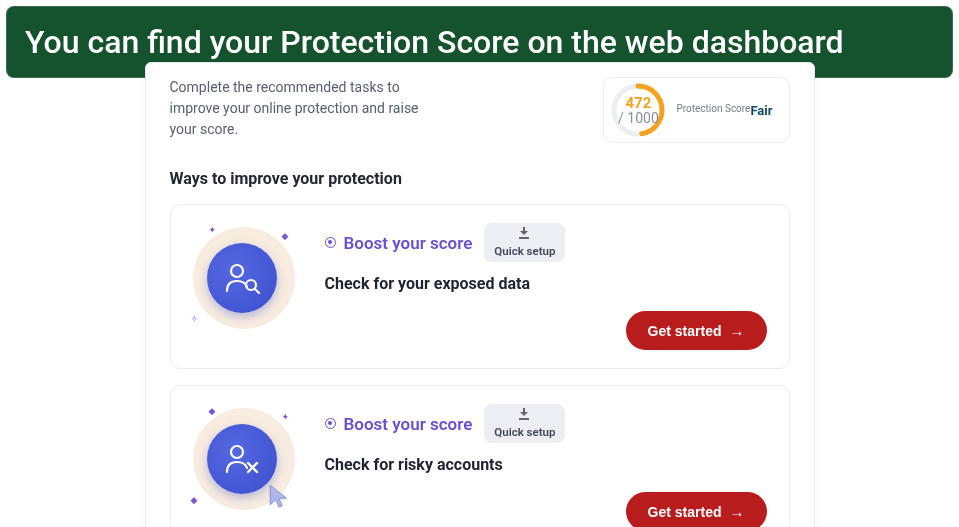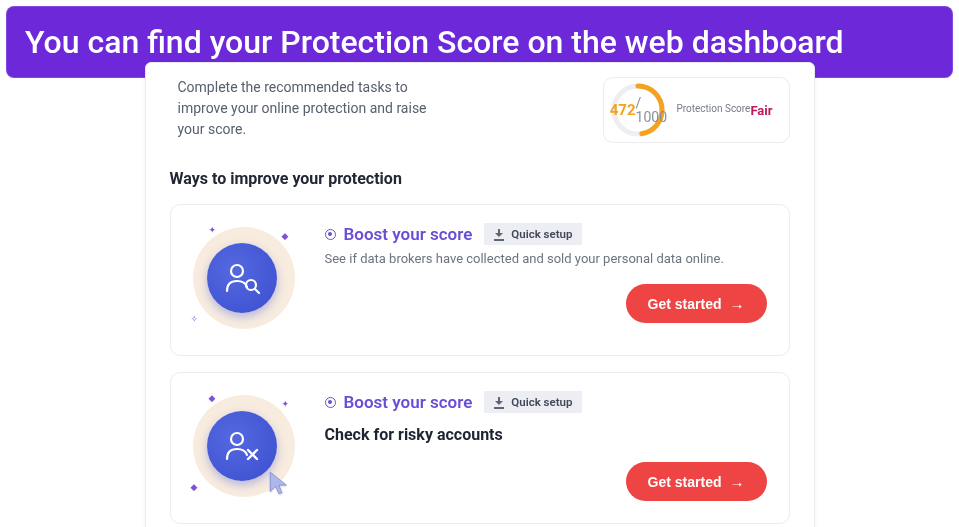--- a/index.html
+++ b/index.html
@@ -5,21 +5,21 @@
     * { margin: 0; padding: 0; box-sizing: border-box; }
     body {
       font-family: -apple-system, BlinkMacSystemFont, "Segoe UI", Roboto, sans-serif;
       background: #ffffff;
       width: 959px;
       height: 527px;
       overflow: hidden;
       position: relative;
     }
     .banner {
-      background: #6d28d9;
+      background: #14532d;
       color: #ffffff;
       font-size: 32px;
       font-weight: 500;
       padding: 16px 18px;
       border-radius: 8px;
       margin: 6px 6px 0 6px;
       border: 1px solid rgba(255,255,255,0.15);
     }
     .dashboard-wrap {
       position: absolute;
@@ -32,21 +32,20 @@
       border-radius: 6px;
       padding: 0 24px 24px 24px;
       box-shadow: 0 2px 6px rgba(0,0,0,0.04);
     }
     .top-row {
       display: flex;
       justify-content: space-between;
       align-items: flex-start;
       padding-top: 14px;
       gap: 20px;
-      margin-left: 8px;
     }
     .intro-text {
       color: #57606e;
       font-size: 14px;
       line-height: 1.5;
       max-width: 260px;
     }
     .score-widget {
       display: flex;
       align-items: center;
@@ -58,30 +57,30 @@
     .score-ring {
       width: 56px;
       height: 56px;
       position: relative;
     }
     .score-ring svg { transform: rotate(-90deg); }
     .score-center {
       position: absolute;
       inset: 0;
       display: flex;
-      flex-direction: row;
+      flex-direction: column;
       align-items: center;
       justify-content: center;
       line-height: 1;
     }
     .score-value { font-weight: 700; font-size: 15px; color: #f5a221; }
     .score-max { font-size: 14px; color: #8a8f99; }
     .score-labels { display: flex; flex-direction: row; }
     .score-title { font-size: 10px; color: #767b86; }
-    .score-rating { font-size: 13px; font-weight: 700; color: #be185d; }
+    .score-rating { font-size: 13px; font-weight: 700; color: #0c4a6e; }
     .section-heading {
       margin-top: 26px;
       font-size: 16px;
       font-weight: 700;
       color: #222733;
     }
     .card {
       margin-top: 16px;
       border: 1px solid #ebebf2;
       border-radius: 10px;
@@ -147,28 +146,29 @@
       position: absolute;
       width: 4px;
       height: 4px;
       background: #6a4fd6;
       border-radius: 50%;
       top: 2px;
       left: 2px;
     }
     .pill {
       background: #eceef3;
-      border-radius: 0;
+      border-radius: 8px;
       padding: 4px 10px;
       font-size: 11.5px;
       font-weight: 600;
       color: #42485a;
       display: inline-flex;
       align-items: center;
       gap: 6px;
+      flex-direction: column;
     }
     .pill .dl-icon {
       width: 11px;
       height: 11px;
       display: inline-block;
       position: relative;
     }
     .pill .dl-icon::before {
       content: "";
       position: absolute;
@@ -207,21 +207,21 @@
       margin-top: 6px;
       font-size: 13px;
       color: #6d7380;
     }
     .card-action {
       display: flex;
       justify-content: flex-end;
       margin-top: 18px;
     }
     .btn-primary {
-      background: #ef4444;
+      background: #b91c1c;
       color: #fff;
       border: none;
       border-radius: 999px;
       padding: 11px 22px;
       font-size: 14px;
       font-weight: 700;
       display: inline-flex;
       align-items: center;
       gap: 8px;
       cursor: pointer;
@@ -296,21 +296,21 @@
           <span class="target-icon"></span>
           <span>Boost your score</span>
         </span>
         <span class="pill">
           <span class="dl-icon">
               <span class="dl-bar"></span>
             </span>
           <span>Quick setup</span>
         </span>
       </div>
-      <div class="card-desc">See if data brokers have collected and sold your personal data online.</div>
+      <div class="card-title">Check for your exposed data</div>
       <div class="card-action">
         <button class="btn-primary">
           <span>Get started</span>
           <span class="arrow">→</span>
         </button>
       </div>
     </div>
   </div>
 
   <div class="card">

